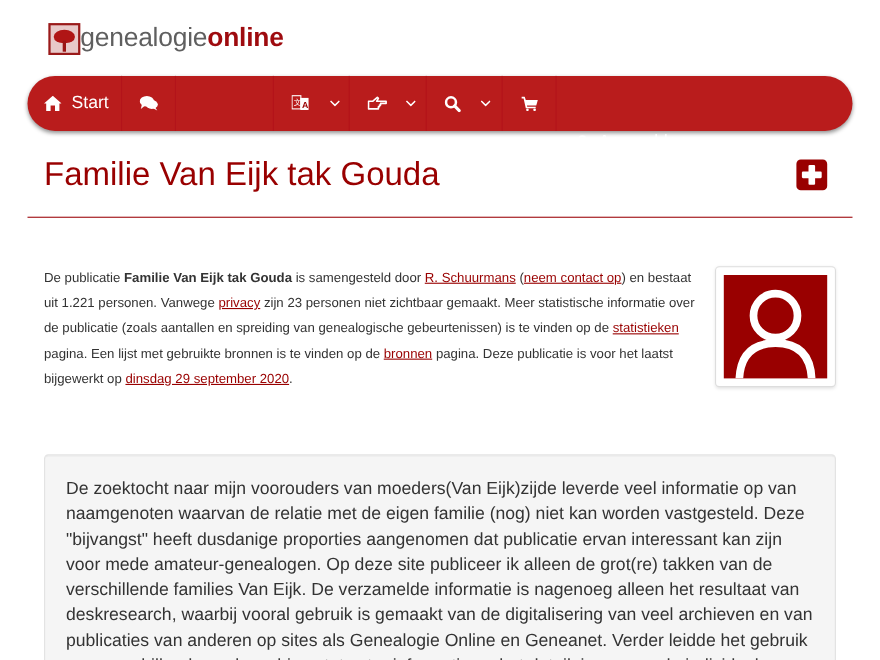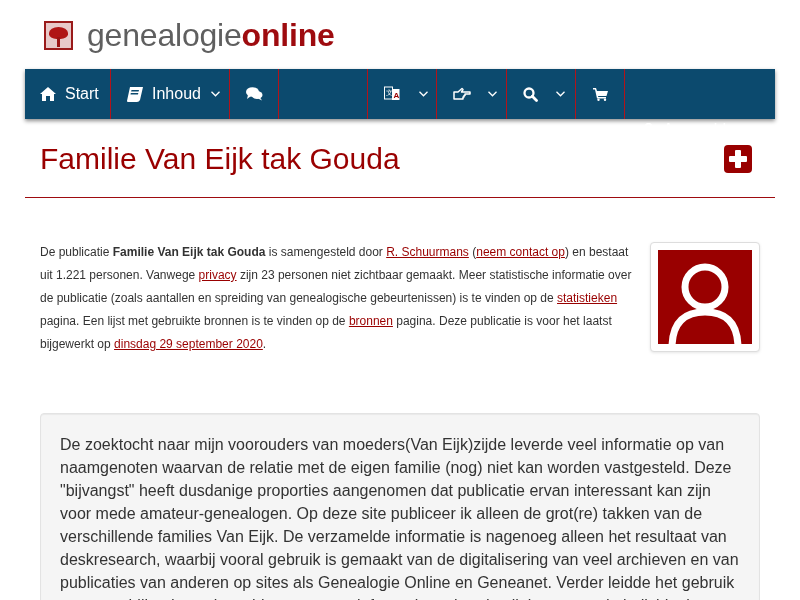--- a/index.html
+++ b/index.html
@@ -3,25 +3,25 @@
 <meta charset="utf-8">
 <style>
   * { box-sizing: border-box; margin: 0; padding: 0; }
   html, body { width: 800px; height: 600px; overflow: hidden; background: #fff; }
   body { font-family: "Liberation Sans", sans-serif; color: #333; position: relative; }
 
   .logo-bar { position: absolute; left: 44px; top: 19px; height: 32px; display: flex; align-items: center; }
   .logo-icon { width: 29px; height: 29px; border: 2px solid #9a1a1a; background: #e8c9c9; position: relative; overflow: hidden; }
   .logo-icon .crown { position: absolute; left: 3px; top: 4px; width: 19px; height: 12px; background: #b01515; border-radius: 50% 50% 40% 40%; }
   .logo-icon .trunk { position: absolute; left: 11px; top: 14px; width: 3px; height: 10px; background: #9b1414; }
-  .logo-text { margin-left: 14px; font-size: 32px; letter-spacing: -0.2px; line-height: 32px; }
+  .logo-text { font-size: 24px; letter-spacing: -0.2px; line-height: 32px; }
   .logo-text .g { color: #5f5f5f; }
   .logo-text .o { color: #9e0b0f; font-weight: bold; }
 
-  .navbar { position: absolute; left: 25px; top: 69px; width: 750px; height: 50px; background: #0c4a6e; box-shadow: 0 2px 4px rgba(0,0,0,0.45); display: flex; }
+  .navbar { position: absolute; left: 25px; top: 69px; width: 750px; height: 50px; background: #b91c1c; box-shadow: 0 2px 4px rgba(0,0,0,0.45); display: flex; border-radius: 25px; }
   .nav-item { height: 50px; display: flex; align-items: center; color: #fff; font-size: 16px; border-right: 1px solid #b3131a; position: relative; cursor: pointer; }
   .nav-item.last { border-right: none; margin-top: 36px; }
   .nav-item.spacer { cursor: default; }
   .nav-item svg { fill: #fff; }
   .nav-label { margin-left: 9px; }
   .caret { margin-left: 10px; width: 9px; height: 6px; }
 
   .title-row { position: absolute; left: 25px; top: 135px; width: 750px; height: 63px; border-bottom: 1px solid #9e0b0f; }
   .page-title { position: absolute; left: 15px; top: 6px; font-size: 30px; color: #990000; font-weight: normal; line-height: 36px; }
   .add-btn { position: absolute; right: 23px; top: 10px; width: 28px; height: 28px; background: #990000; border-radius: 4px; cursor: pointer; }
@@ -47,29 +47,20 @@
   </div>
   <div class="logo-text"><span class="g">genealogie</span><span class="o">online</span></div>
 </div>
 
 <nav class="navbar">
   <div class="nav-item" style="width:86px;padding-left:15px;">
     <svg width="16" height="14" viewBox="0 0 16 14">
         <path d="M8 0 L16 7 L14 7 L14 14 L10 14 L10 9 L6 9 L6 14 L2 14 L2 7 L0 7 Z"></path>
       </svg>
     <span class="nav-label">Start</span>
-  </div>
-  <div class="nav-item" style="width:119px;padding-left:16px;">
-    <svg width="16" height="15" viewBox="0 0 16 15">
-        <path d="M3 0 L16 0 L13 13 Q12 15 10 15 L1 15 Q-0.5 15 0.2 13 Z M4.5 3 L12 3 L11.6 4.5 L4.1 4.5 Z M3.8 6 L11.3 6 L11 7.5 L3.5 7.5 Z" fill-rule="evenodd"></path>
-      </svg>
-    <span class="nav-label">Inhoud</span>
-    <svg class="caret" viewBox="0 0 9 6">
-        <path d="M0.5 0.8 L4.5 4.8 L8.5 0.8" stroke="#fff" stroke-width="1.3" fill="none"></path>
-      </svg>
   </div>
   <div class="nav-item" style="width:49px;justify-content:center;">
     <svg width="17" height="14" viewBox="0 0 17 14">
         <ellipse cx="6.5" cy="5" rx="6.5" ry="4.8"></ellipse>
         <path d="M2 8 L1 12 L5 9 Z"></path>
         <ellipse cx="11" cy="8" rx="5.5" ry="4"></ellipse>
         <path d="M14 10.5 L16 13.5 L12 11.5 Z"></path>
       </svg>
   </div>
   <div class="nav-item spacer" style="width:89px;"></div>

